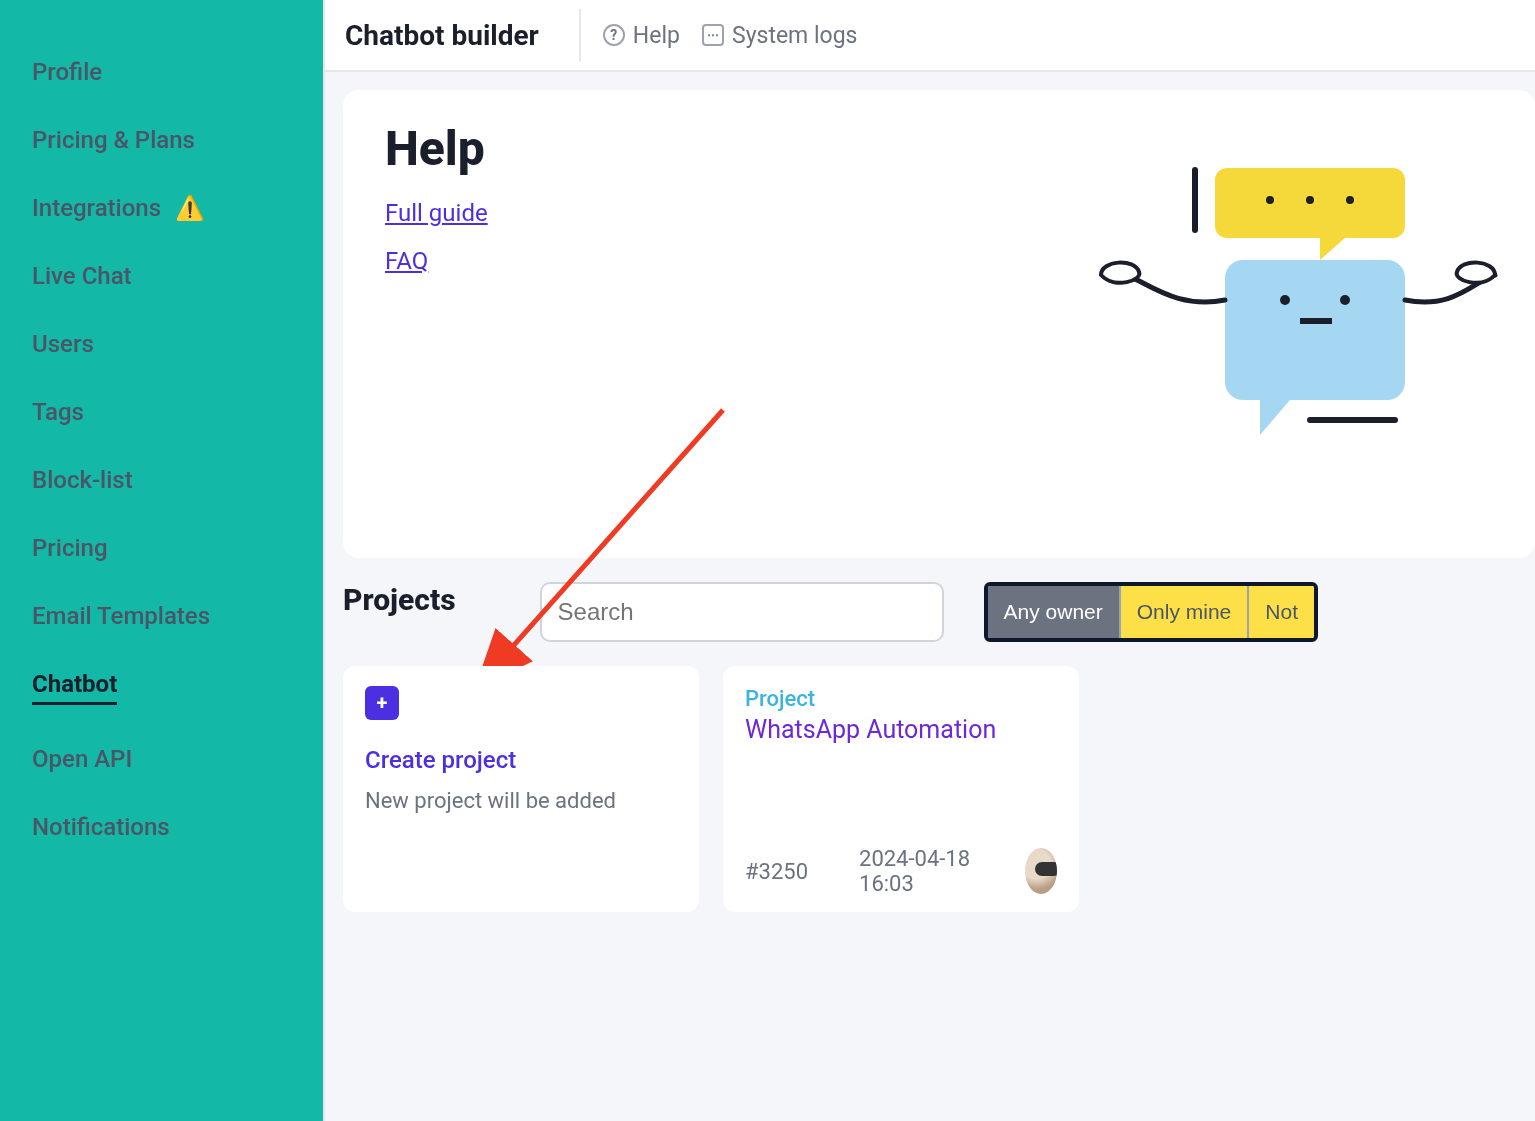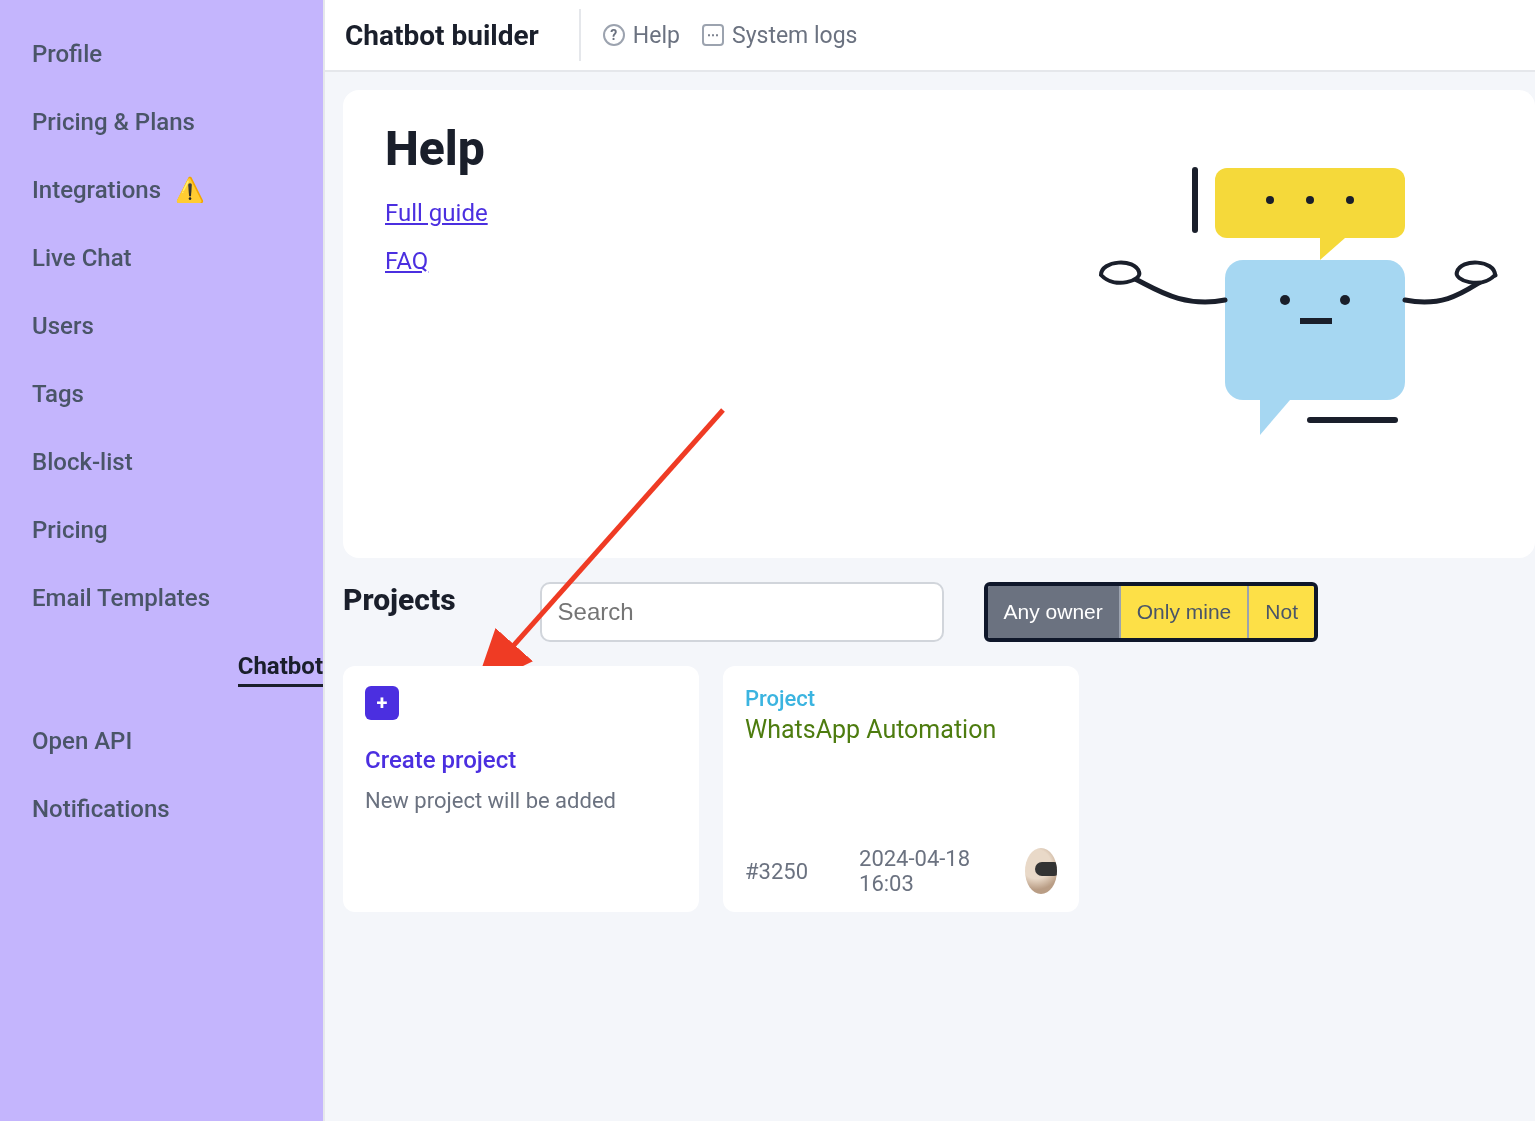--- a/index.html
+++ b/index.html
@@ -8,40 +8,39 @@
     background: #fff;
     color: #3a4556;
     width: 1535px;
     height: 1121px;
     overflow: hidden;
     display: flex;
   }
   
   .sidebar {
     width: 323px;
-    padding: 20px 0 0 32px;
-    background: #c4b5fd;
+    padding: 38px 0 0 32px;
+    background: #14b8a6;
   }
   .sidebar-item {
     display: flex;
     align-items: center;
     font-size: 24px;
     font-weight: 500;
     color: #4a5568;
     padding: 20px 0;
     cursor: pointer;
   }
   .sidebar-item .warn {
     margin-left: 14px;
     font-size: 24px;
   }
   .sidebar-item.active {
     color: #1a1f2b;
     font-weight: 700;
-    justify-content: flex-end;
   }
   .sidebar-item.active .label-wrap {
     border-bottom: 3px solid #1a1f2b;
     padding-bottom: 4px;
   }
 
   
   .main {
     flex: 1;
     border-left: 2px solid #e5e7eb;
@@ -213,21 +212,21 @@
     color: #6b7280;
     margin-top: 14px;
   }
   .proj-label {
     font-size: 22px;
     color: #3bb4e0;
     font-weight: 500;
   }
   .proj-name {
     font-size: 25px;
-    color: #4d7c0f;
+    color: #6d28d9;
     margin-top: 4px;
   }
   .proj-meta {
     position: absolute;
     bottom: 16px;
     left: 22px;
     right: 22px;
     display: flex;
     align-items: center;
     font-size: 22px;

